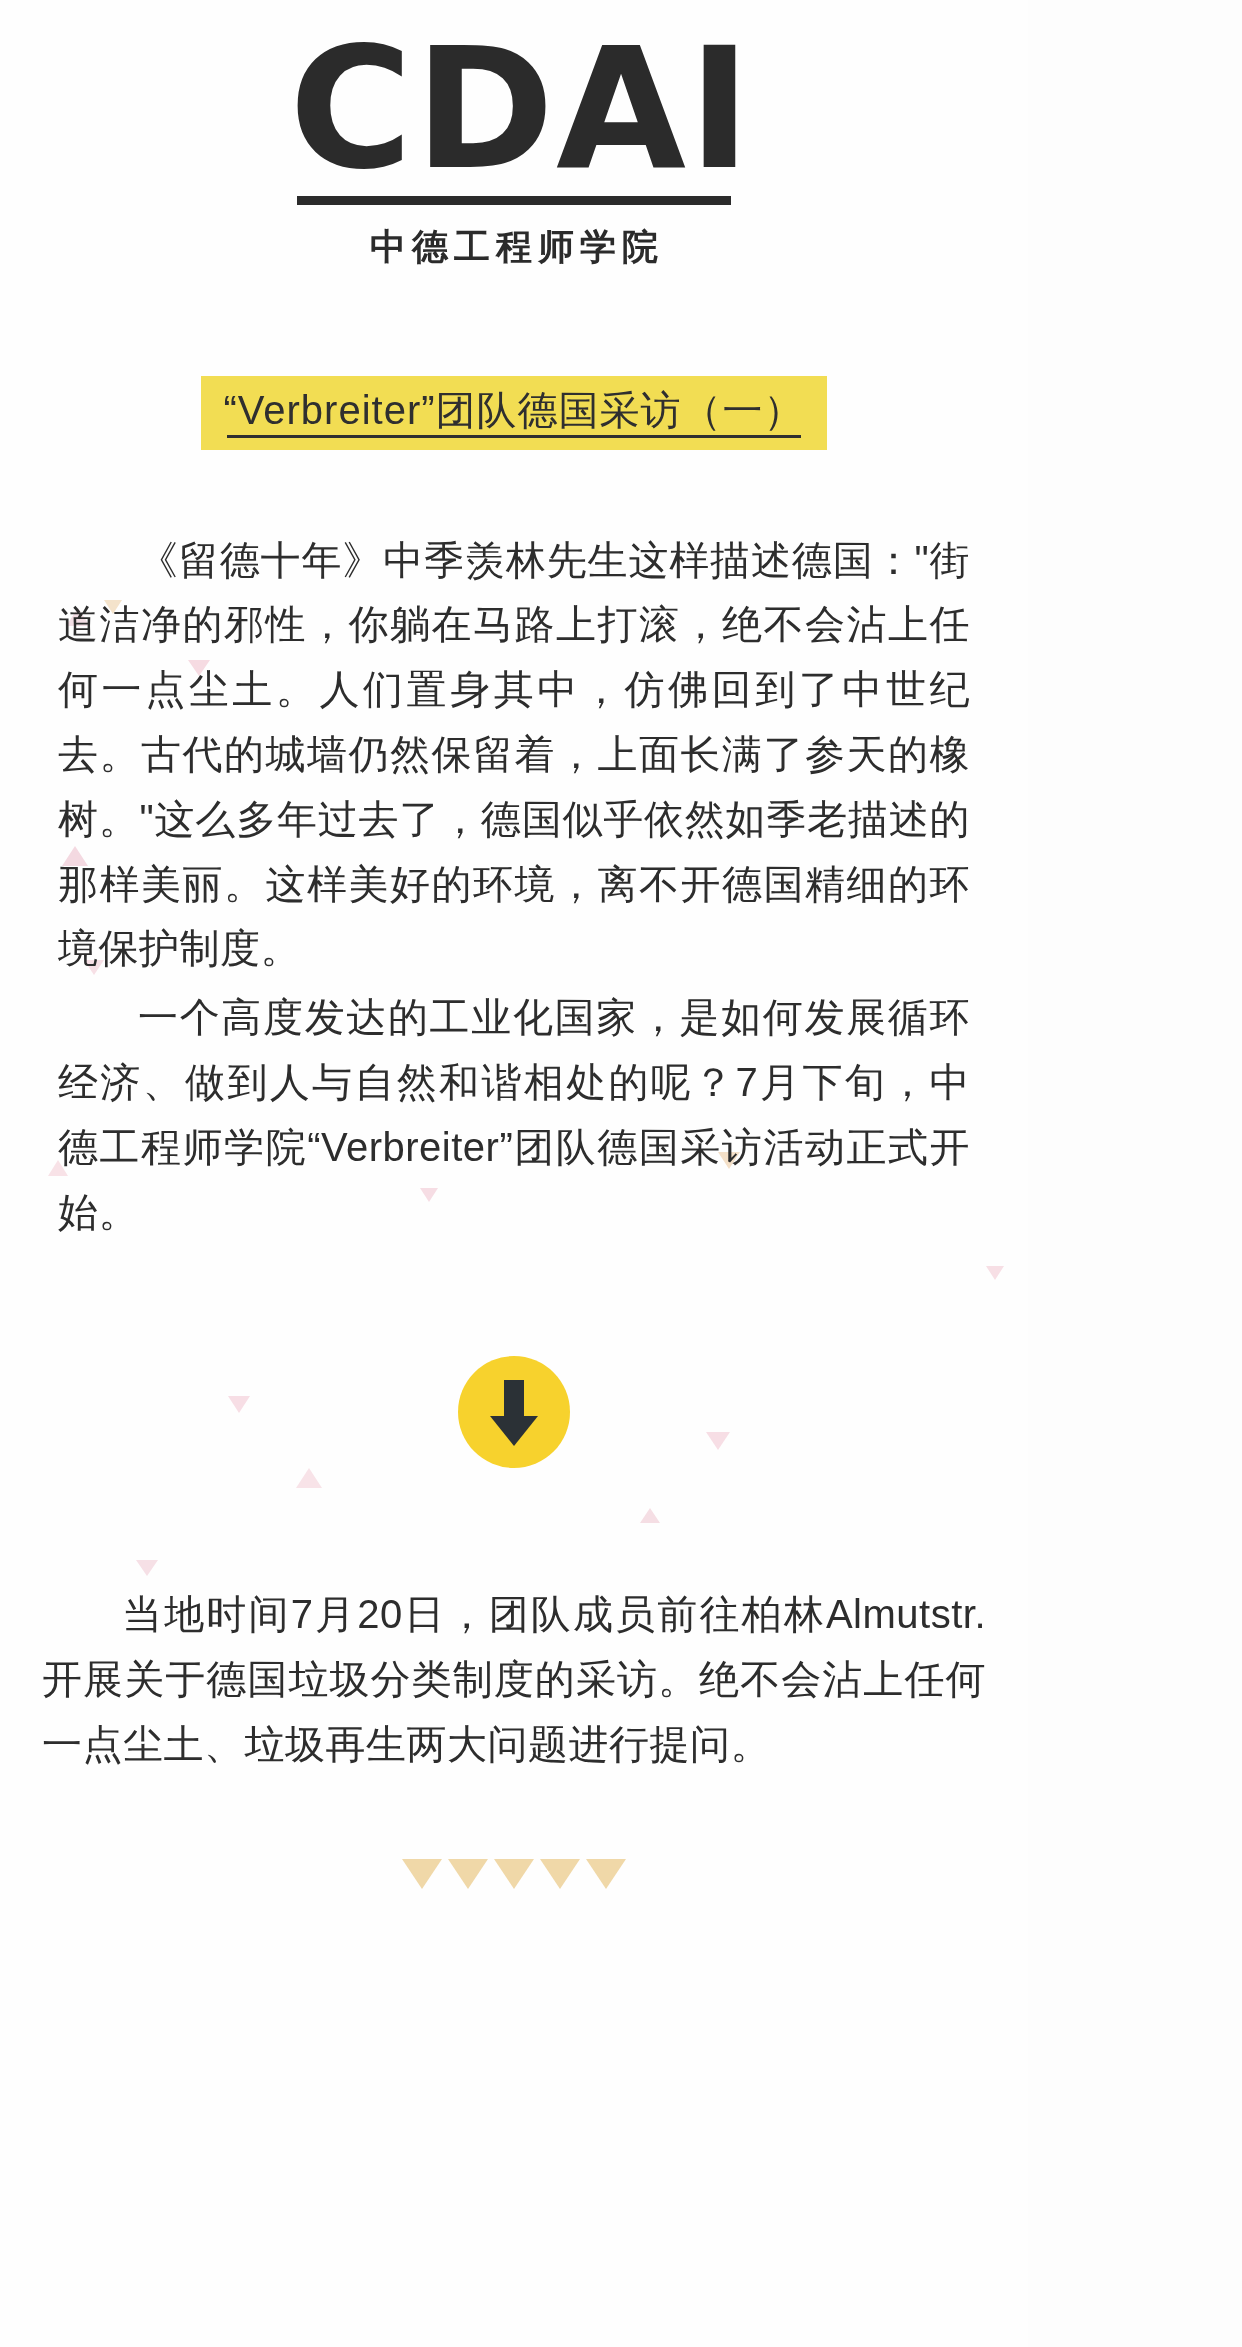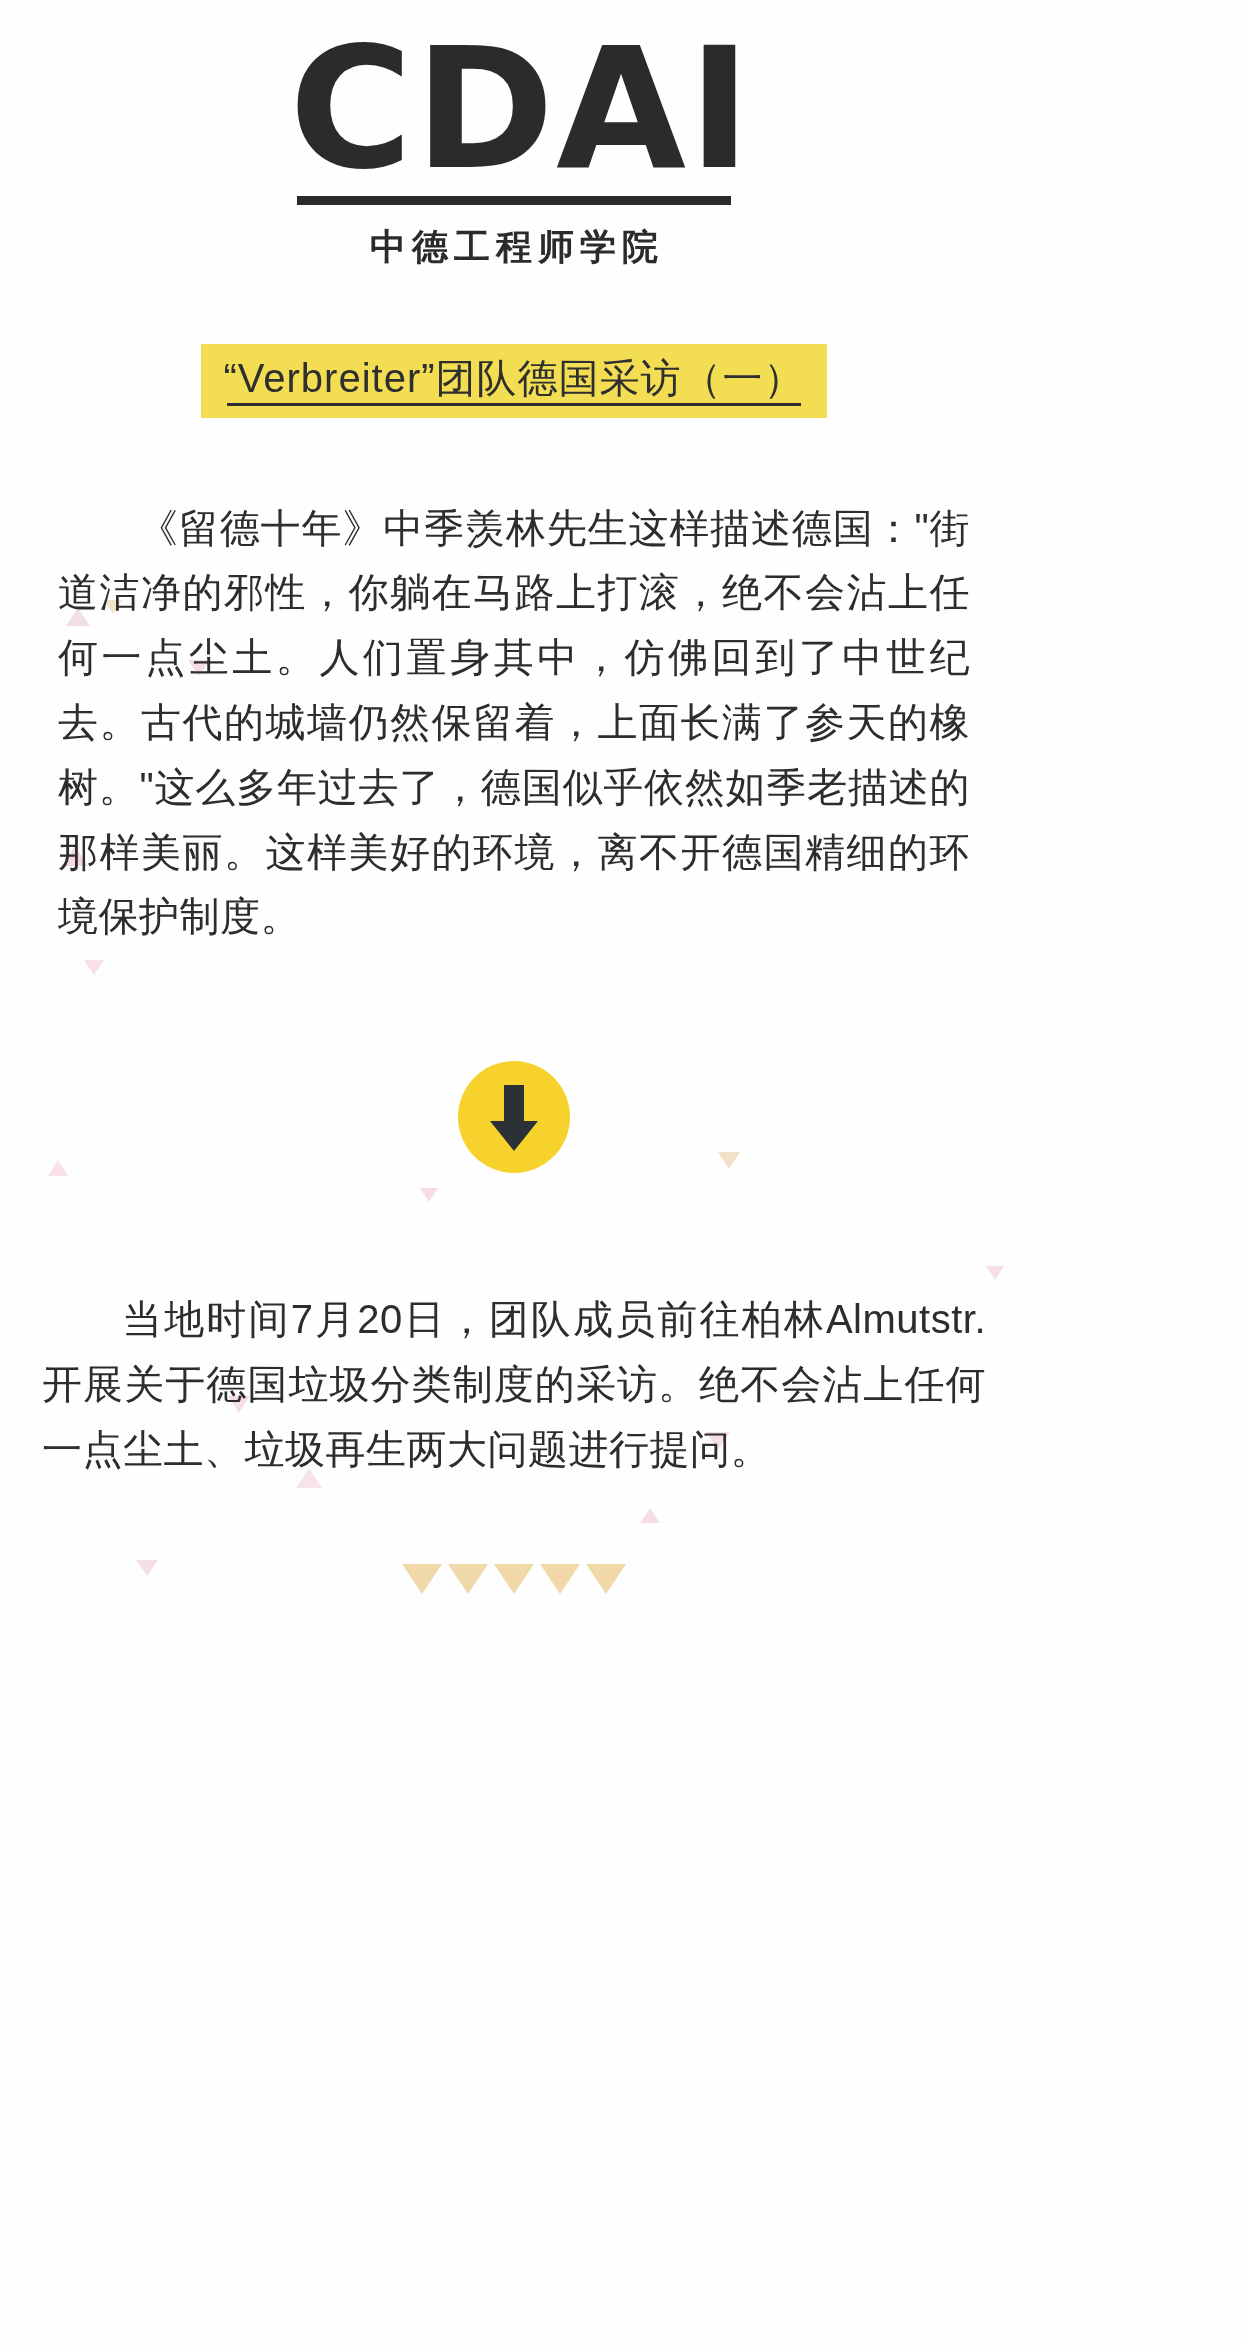--- a/index.html
+++ b/index.html
@@ -71,21 +71,21 @@
     letter-spacing: 6px;
     color: #2b2b2b;
     margin: 18px 0 0 0;
     padding-left: 6px;
   }
 
   
   .title-wrap {
     position: relative;
     z-index: 2;
-    margin-top: 72px;
+    margin-top: 104px;
     text-align: center;
   }
   .title-hl {
     display: inline-block;
     position: relative;
     background: #f2dd53;
     padding: 10px 22px 16px 22px;
     box-sizing: border-box;
   }
   .title-text {
@@ -231,20 +231,21 @@
 
   <div class="title-wrap">
     <span class="title-hl">
       <span class="title-text">“Verbreiter”团队德国采访（一）</span>
       <span class="title-underline"></span>
     </span>
   </div>
 
   <div class="body-block">
     <p class="para">《留德十年》中季羡林先生这样描述德国："街道洁净的邪性，你躺在马路上打滚，绝不会沾上任何一点尘土。人们置身其中，仿佛回到了中世纪去。古代的城墙仍然保留着，上面长满了参天的橡树。"这么多年过去了，德国似乎依然如季老描述的那样美丽。这样美好的环境，离不开德国精细的环境保护制度。</p>
+    <p class="para">一个高度发达的工业化国家，是如何发展循环经济、做到人与自然和谐相处的呢？7月下旬，中德工程师学院“Verbreiter”团队德国采访活动正式开始。</p>
   </div>
 
   <div class="arrow-wrap">
     <span class="arrow-circle">
       <span class="arrow-shaft"></span>
       <span class="arrow-head"></span>
     </span>
   </div>
 
   <div class="body-block-2">

